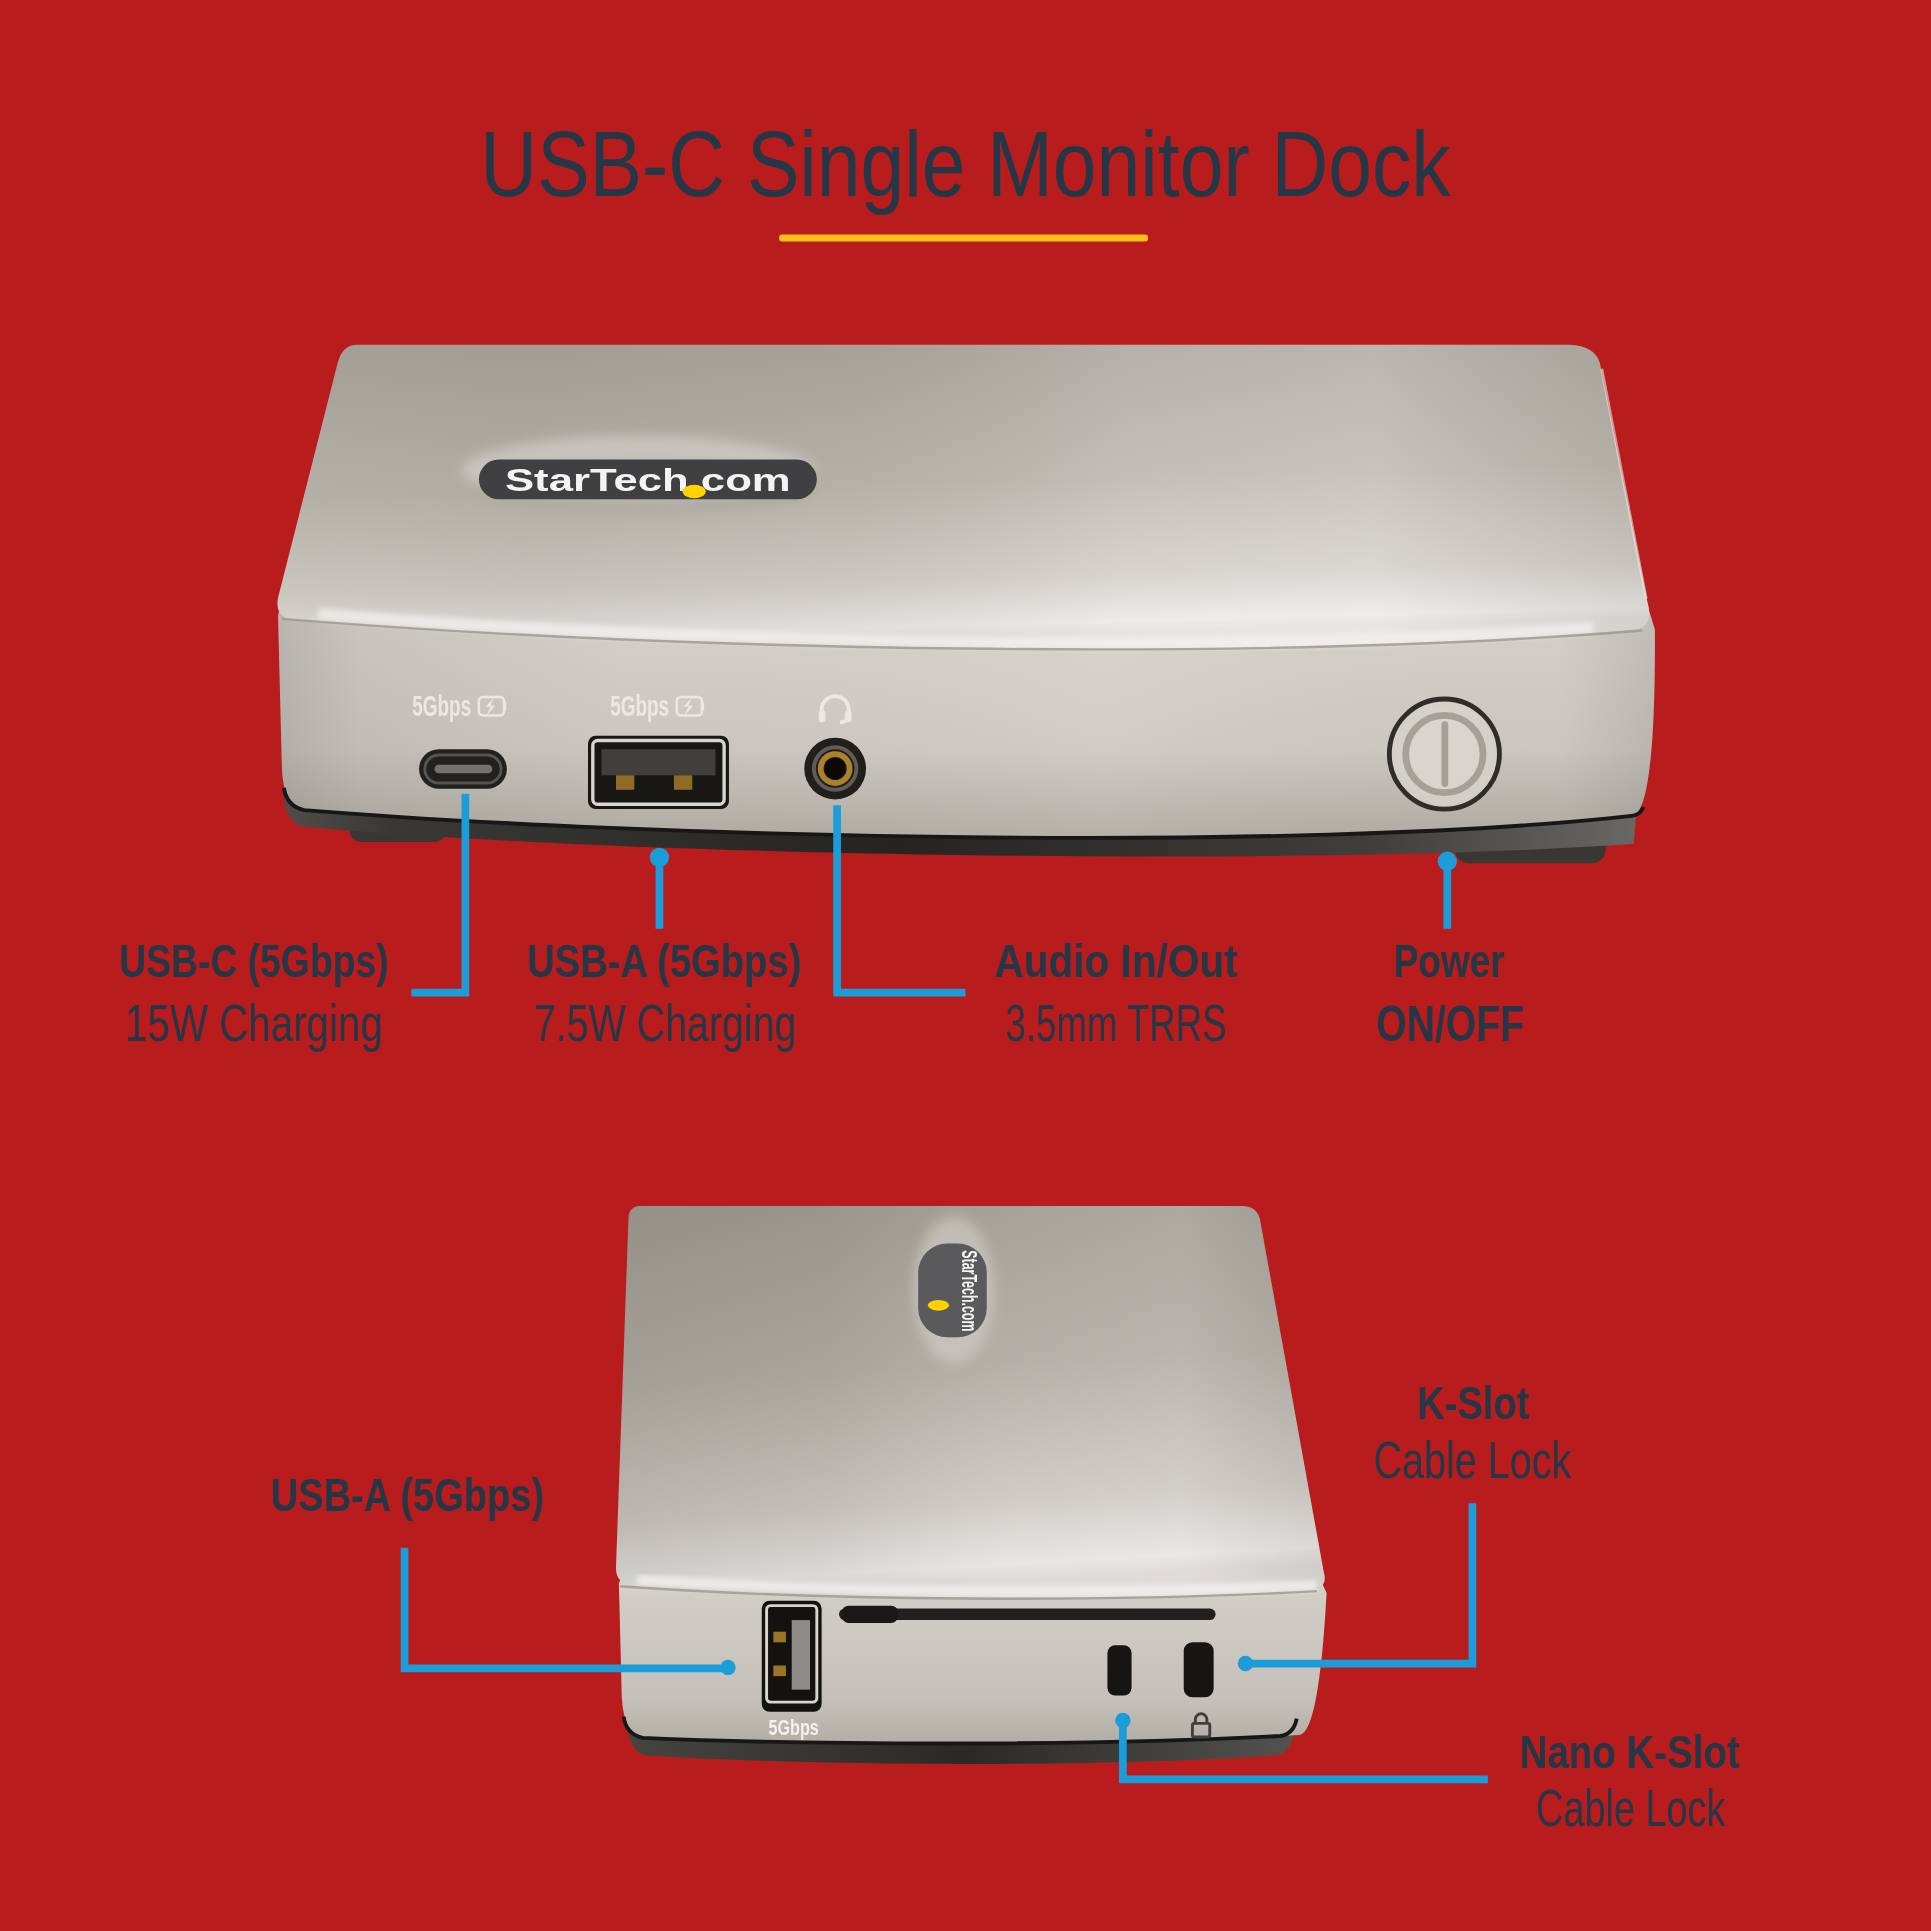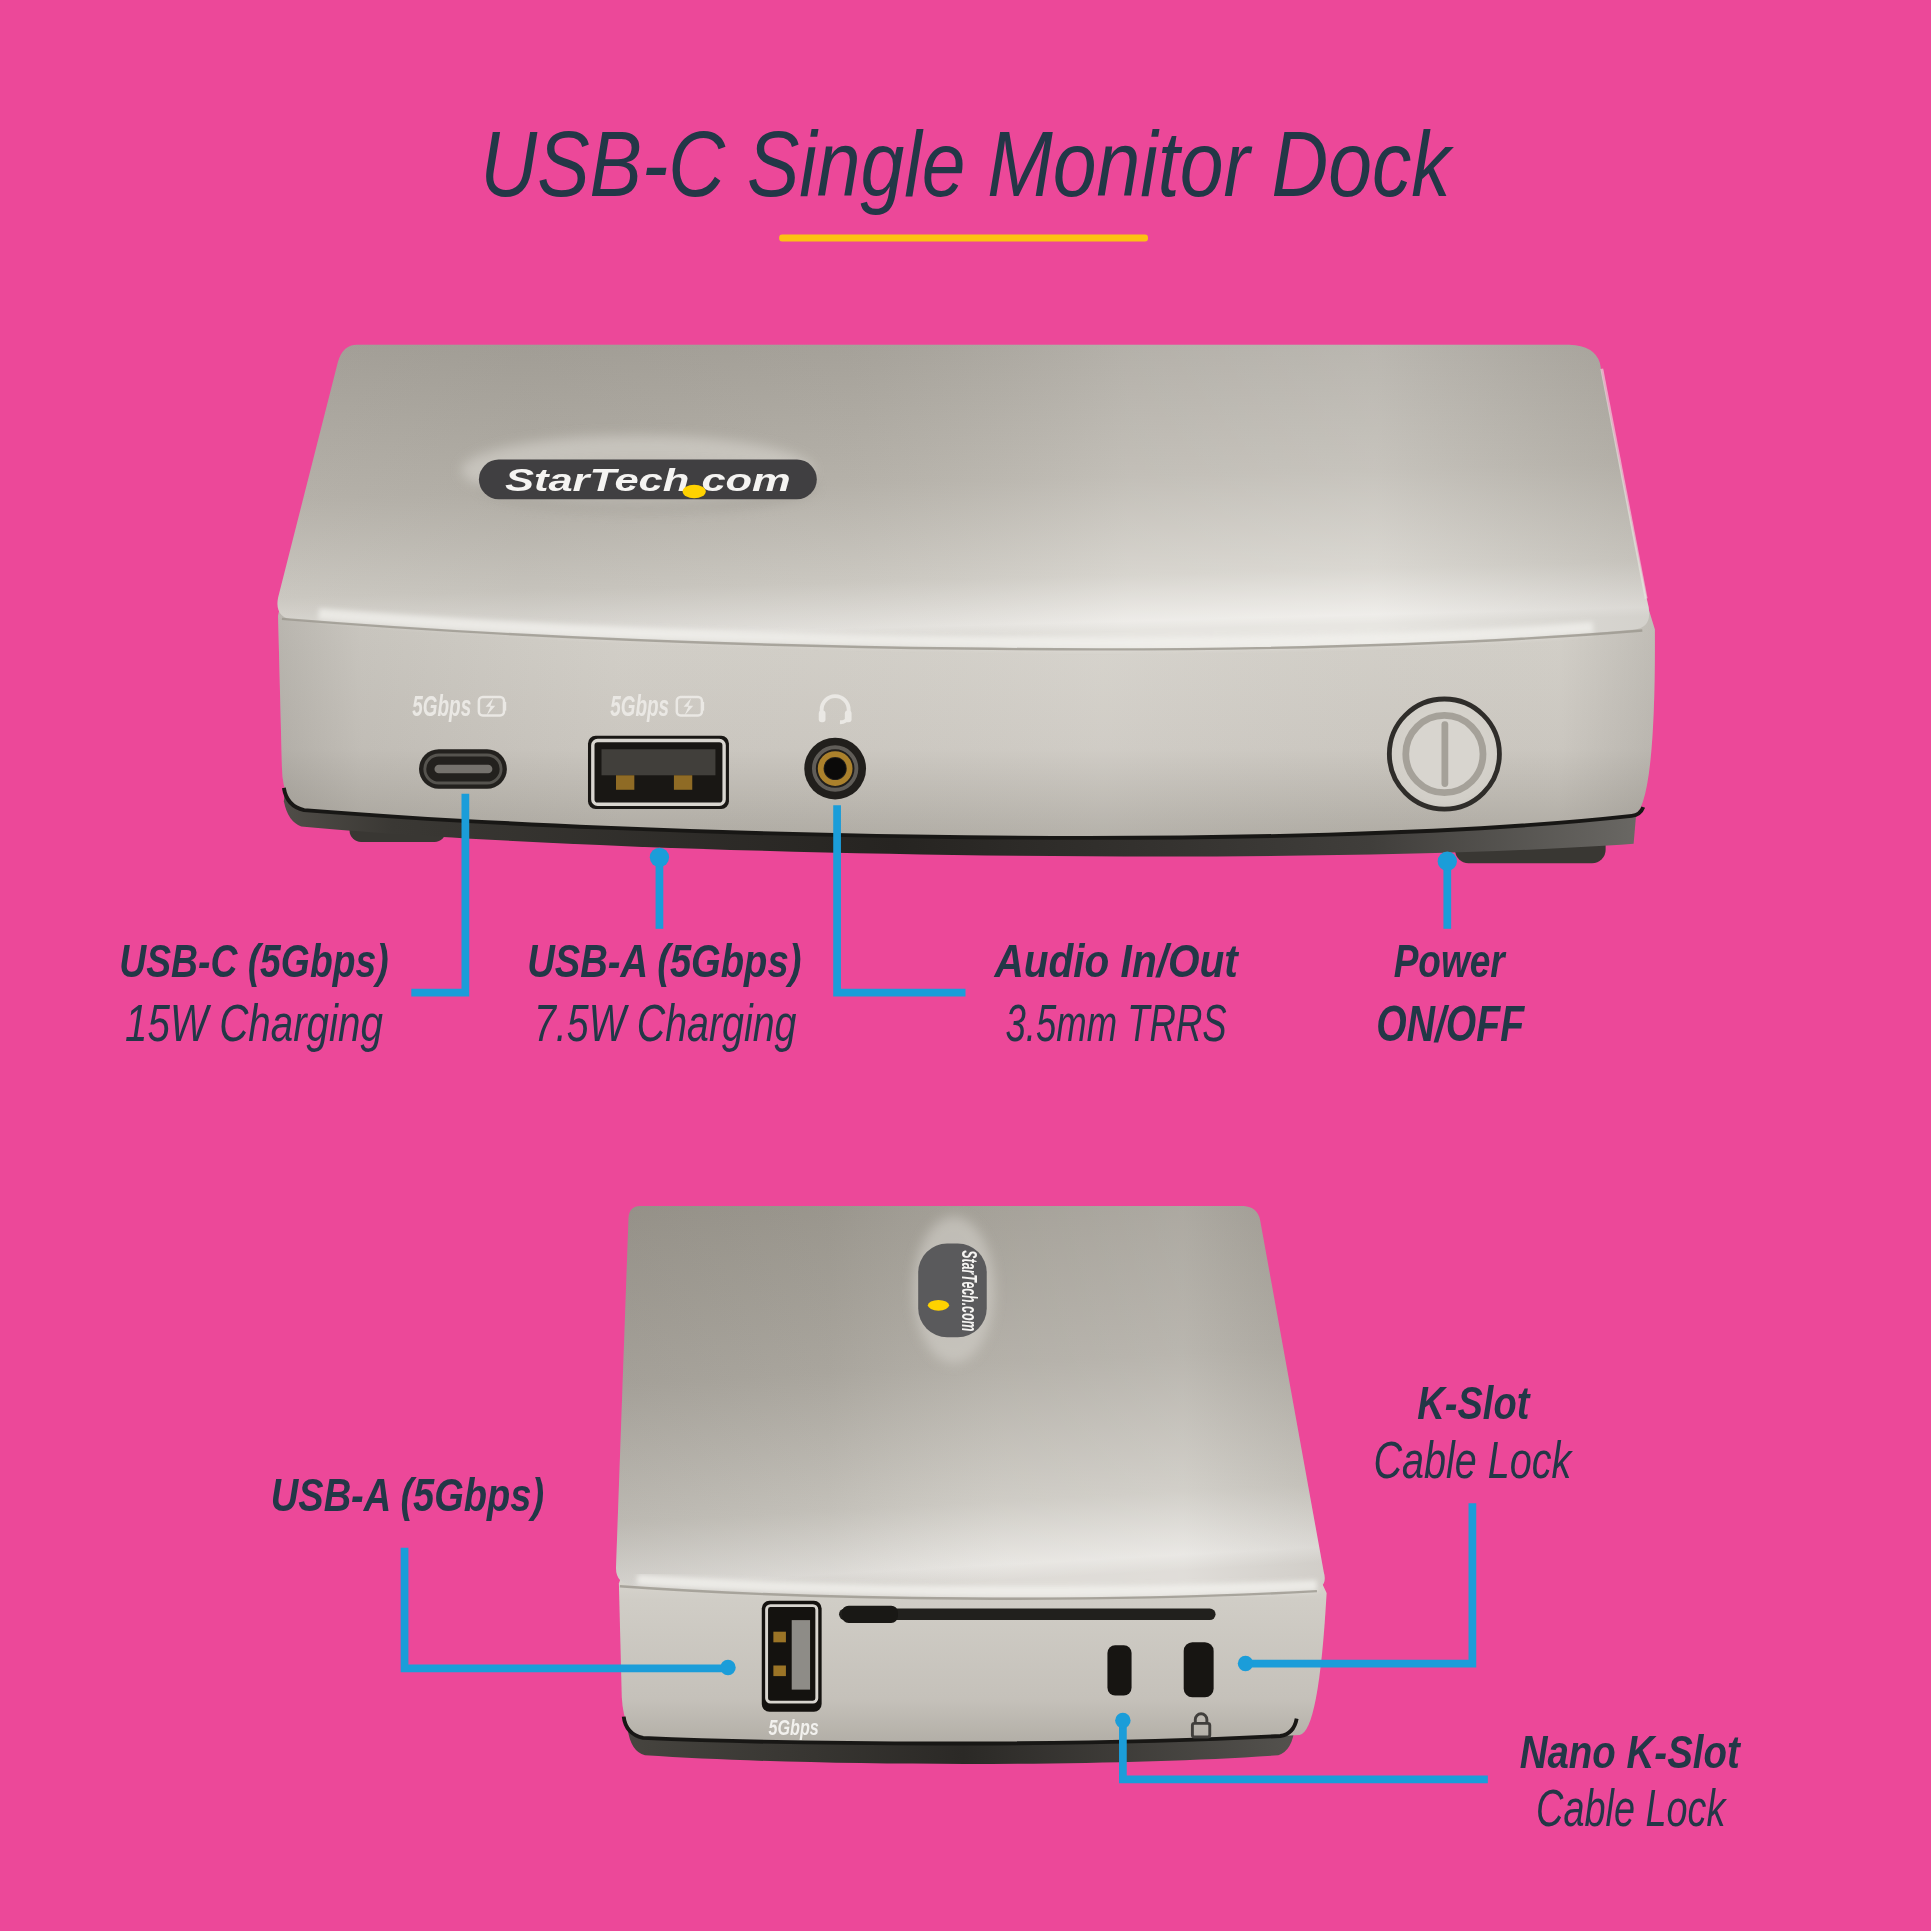--- a/index.html
+++ b/index.html
@@ -1,16 +1,16 @@
 <!DOCTYPE html>
 <html><head>
 <meta charset="utf-8">
 <style>
 html,body{margin:0;padding:0;background:#ffffff;}
-#stage{position:relative;width:1931px;height:1931px;background:#ec4899;overflow:hidden;font-style:italic;}
+#stage{position:relative;width:1931px;height:1931px;background:#b91c1c;overflow:hidden;}
 svg{position:absolute;left:0;top:0;}
 text{font-family:"Liberation Sans",sans-serif;}
 </style>
 </head>
 <body>
 <div id="stage">
 <svg width="1931" height="1931" viewBox="0 0 2000 2000">
 <defs>
 <linearGradient id="topFace" x1="0" y1="0" x2="0.12" y2="1">
   <stop offset="0" stop-color="#a9a59d"></stop>

